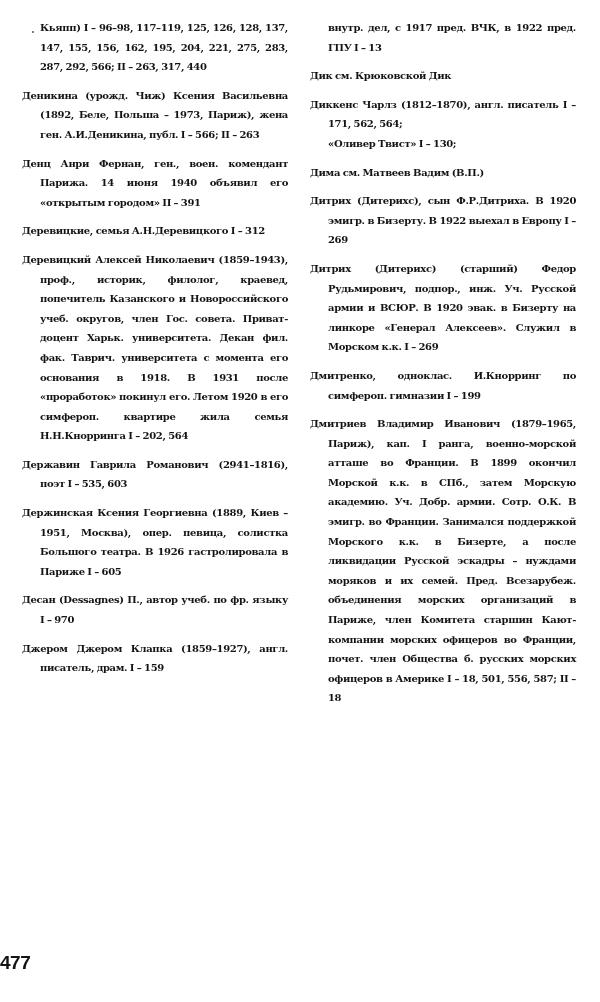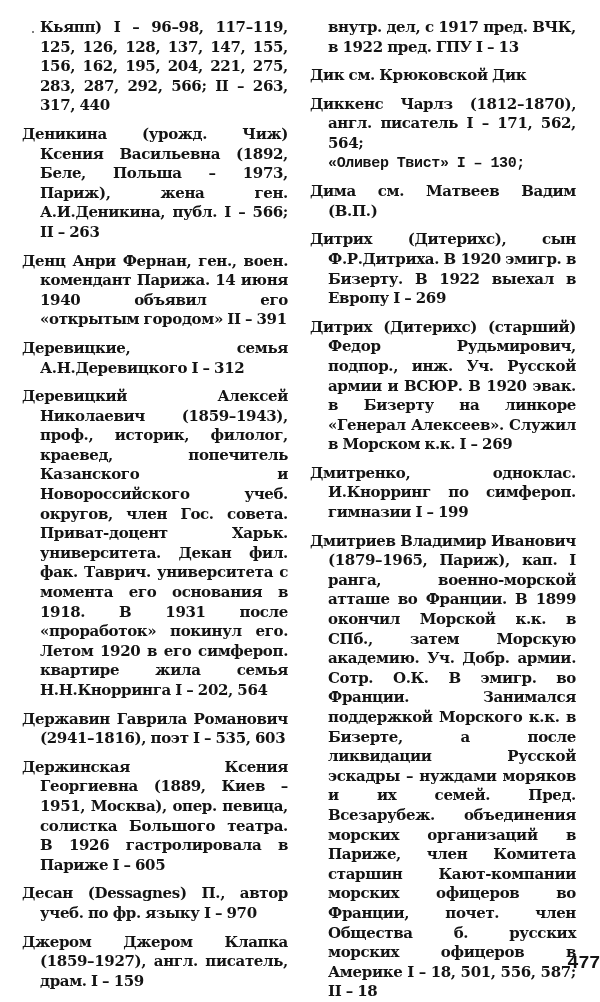--- a/index.html
+++ b/index.html
@@ -6,30 +6,30 @@
     body {
       width: 600px; height: 1002px; position: relative; overflow: hidden;
       font-family: "DejaVu Serif", "Liberation Serif", serif;
       color: #141414;
     }
     .page { position: absolute; left: 0; top: 0; width: 600px; height: 1002px; }
     .col { position: absolute; top: 18px; width: 266px; }
     .col.left { left: 22px; }
     .col.right { left: 310px; }
     .entry {
-      font-size: 15px; line-height: 19.6px; font-weight: bold;
+      font-size: 10px; line-height: 19.6px; font-weight: bold;
       text-align: justify; hyphens: manual;
       padding-left: 18px; text-indent: -18px;
       margin: 0 0 9px 0; letter-spacing: -0.35px; word-spacing: -0.5px;
     }
     .entry.cont { text-indent: 0; }
-    .sub { display: block; text-indent: 0; font-family: Liberation Mono, monospace; }
+    .sub { display: block; text-indent: 0; }
     .page-number {
-      position: absolute; top: 952px; left: 0; width: 600px; text-align: right;
-      font-family: Liberation Mono, monospace;
+      position: absolute; top: 952px; left: 0; width: 600px; text-align: left;
+      font-family: Liberation Sans, sans-serif;
       font-weight: bold; font-size: 19px; letter-spacing: -0.5px;
     }
     .stray-dot { position: absolute; left: 32px; top: 31px; width: 2px; height: 2px; background: #555; border-radius: 1px; }
   </style>
 </head>
 <body>
 
 <div class="page">
   <div class="stray-dot"></div>
 

